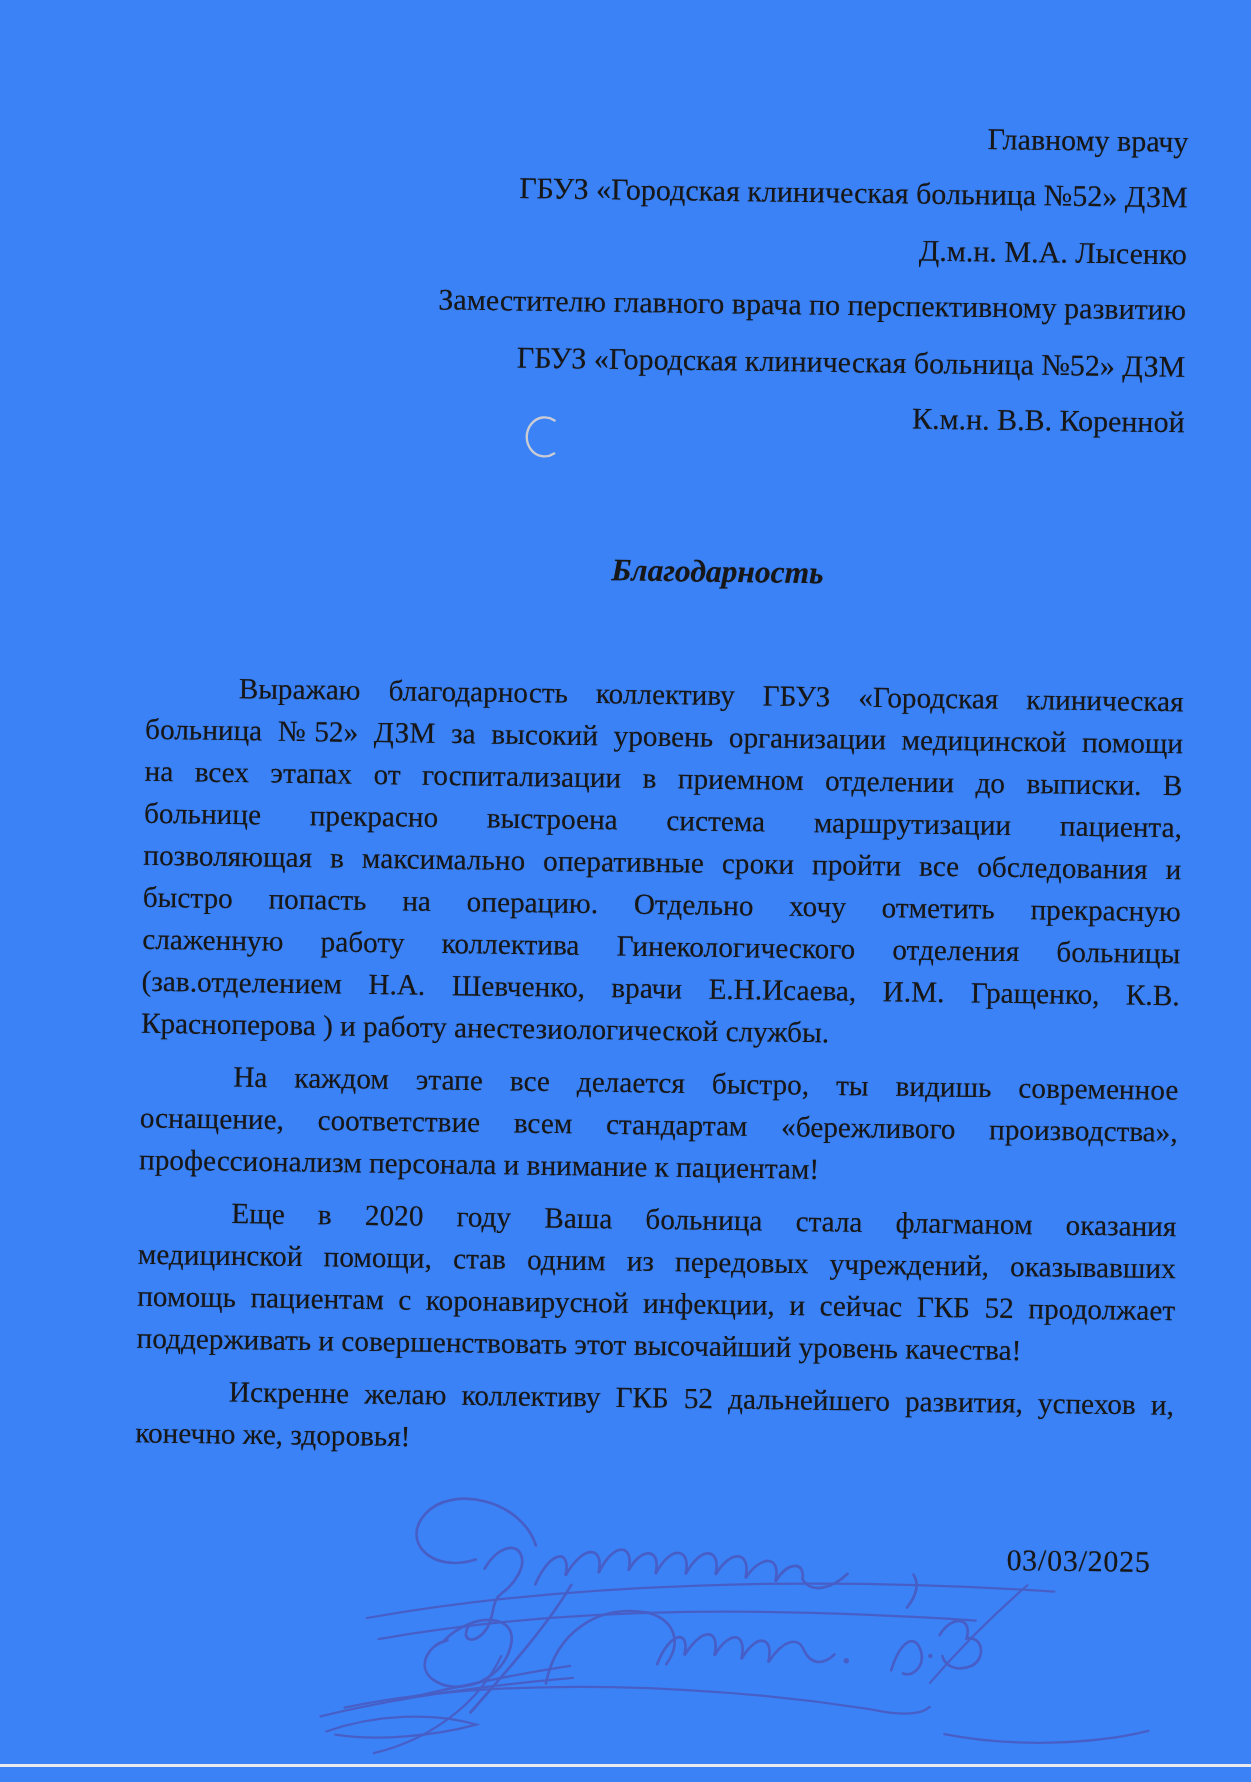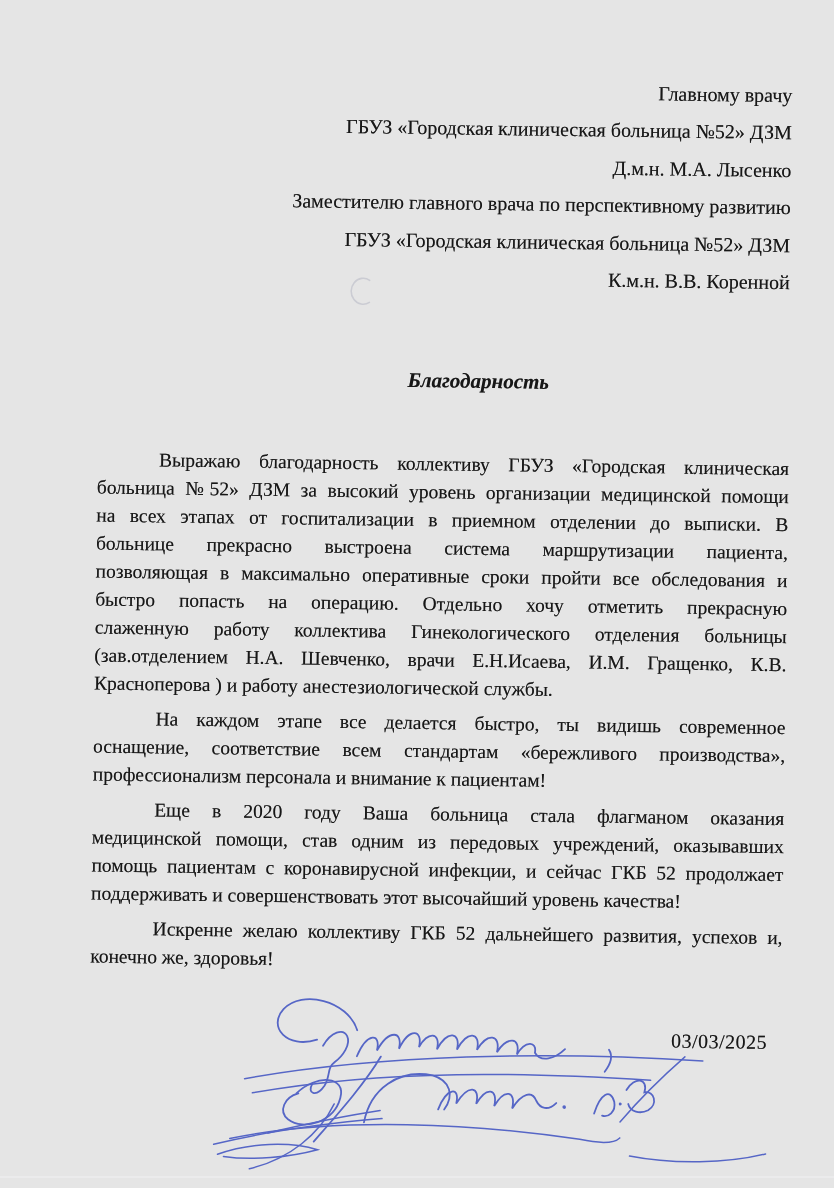--- a/index.html
+++ b/index.html
@@ -1,19 +1,19 @@
 <!DOCTYPE html>
 <html lang="ru"><head>
 <meta charset="utf-8">
 <style>
   html,body{margin:0;padding:0;background:#ffffff;}
   .sheet{
     position:relative;
     width:834px;height:1188px;
-    background:#e5e5e5;
+    background:#3b82f6;
     overflow:hidden;
     font-family:"Liberation Serif","DejaVu Serif",serif;
     color:#171717;
   }
   
   .content{
     position:absolute;left:0;top:0;right:0;bottom:0;
     transform:rotate(0.8deg);
     transform-origin:417px 260px;
   }

